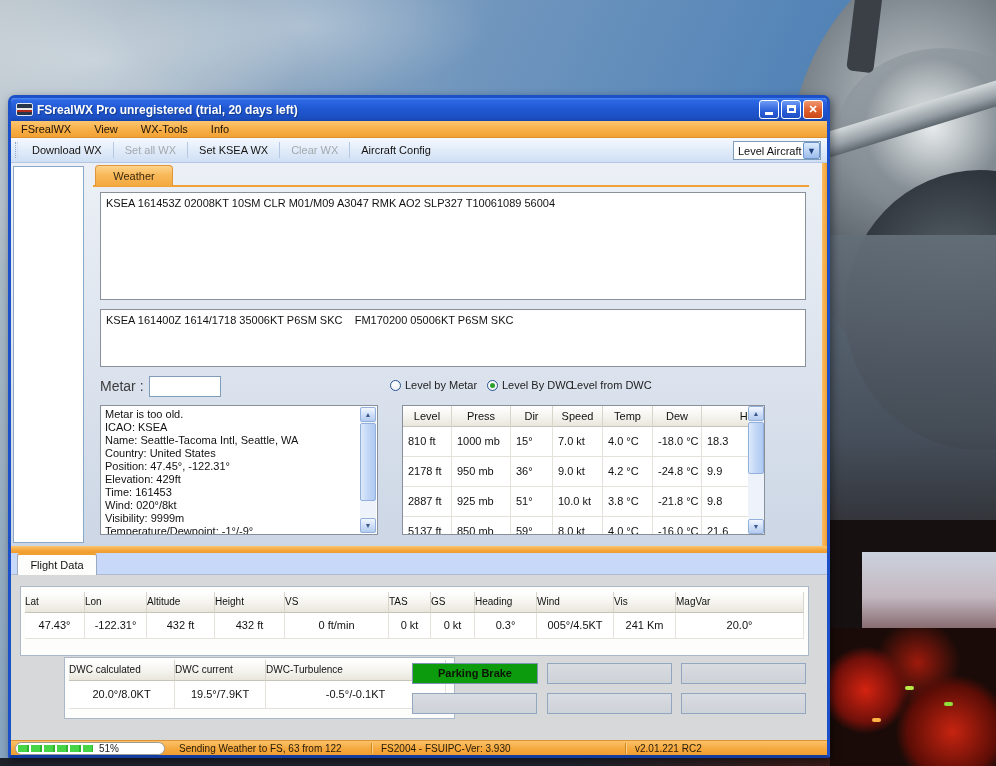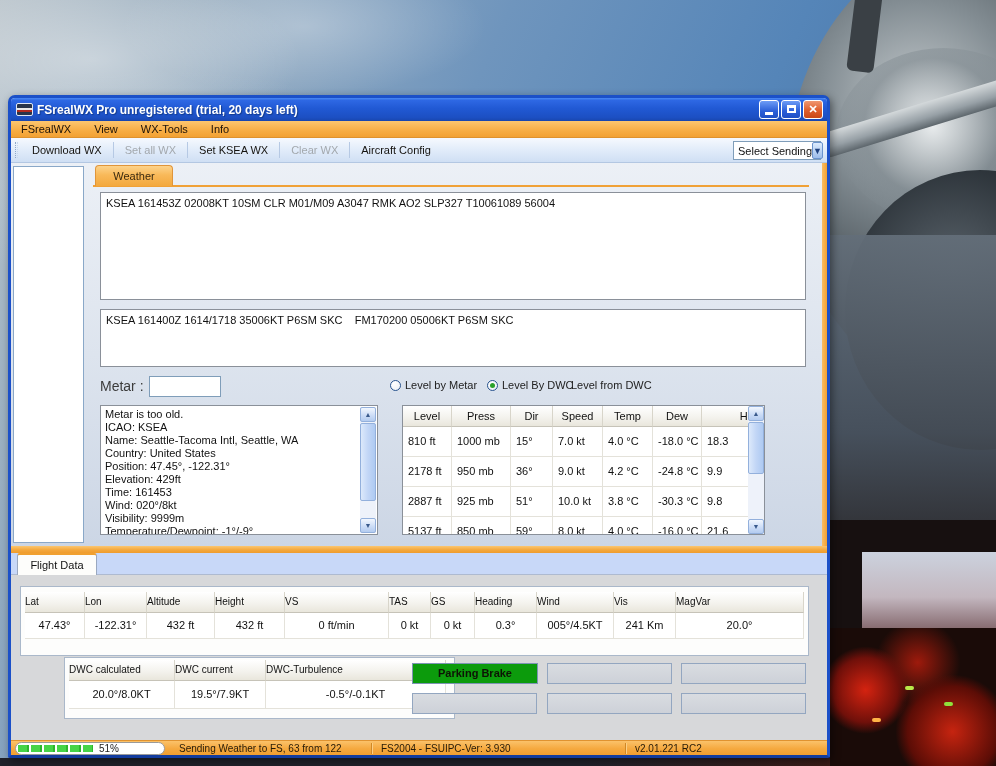--- a/index.html
+++ b/index.html
@@ -175,21 +175,21 @@
     <div class="tbtn">Download WX</div>
     <div class="tsep"></div>
     <div class="tbtn disabled">Set all WX</div>
     <div class="tsep"></div>
     <div class="tbtn">Set KSEA WX</div>
     <div class="tsep"></div>
     <div class="tbtn disabled">Clear WX</div>
     <div class="tsep"></div>
     <div class="tbtn">Aircraft Config</div>
     <div class="combo">
-      <span class="combo-text">Select Sending</span>
+      <span class="combo-text">Level Aircraft</span>
       <span class="combo-btn">▼</span>
     </div>
   </div>
 
   <div class="upper">
     <div class="orange-right"></div>
     <div class="station-list"></div>
     <div class="tabline"></div>
     <div class="tab-weather">Weather</div>
 
@@ -258,21 +258,21 @@
           <div class="lt-c w5">4.2 °C</div>
           <div class="lt-c w6">-24.8 °C</div>
           <div class="lt-c w7">9.9</div>
         </div>
         <div class="lt-row">
           <div class="lt-c w1">2887 ft</div>
           <div class="lt-c w2">925 mb</div>
           <div class="lt-c w3">51°</div>
           <div class="lt-c w4">10.0 kt</div>
           <div class="lt-c w5">3.8 °C</div>
-          <div class="lt-c w6">-30.3 °C</div>
+          <div class="lt-c w6">-21.8 °C</div>
           <div class="lt-c w7">9.8</div>
         </div>
         <div class="lt-row">
           <div class="lt-c w1">5137 ft</div>
           <div class="lt-c w2">850 mb</div>
           <div class="lt-c w3">59°</div>
           <div class="lt-c w4">8.0 kt</div>
           <div class="lt-c w5">4.0 °C</div>
           <div class="lt-c w6">-16.0 °C</div>
           <div class="lt-c w7">21.6</div>

